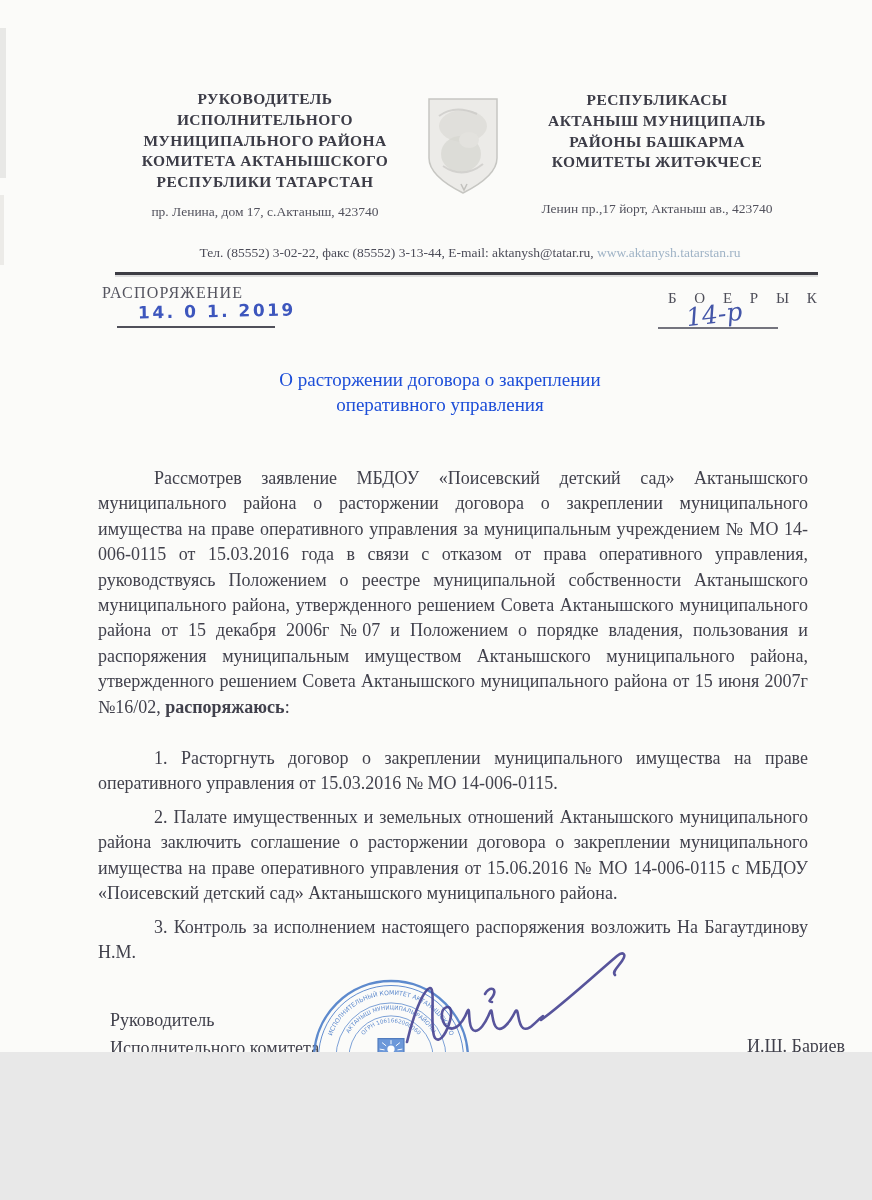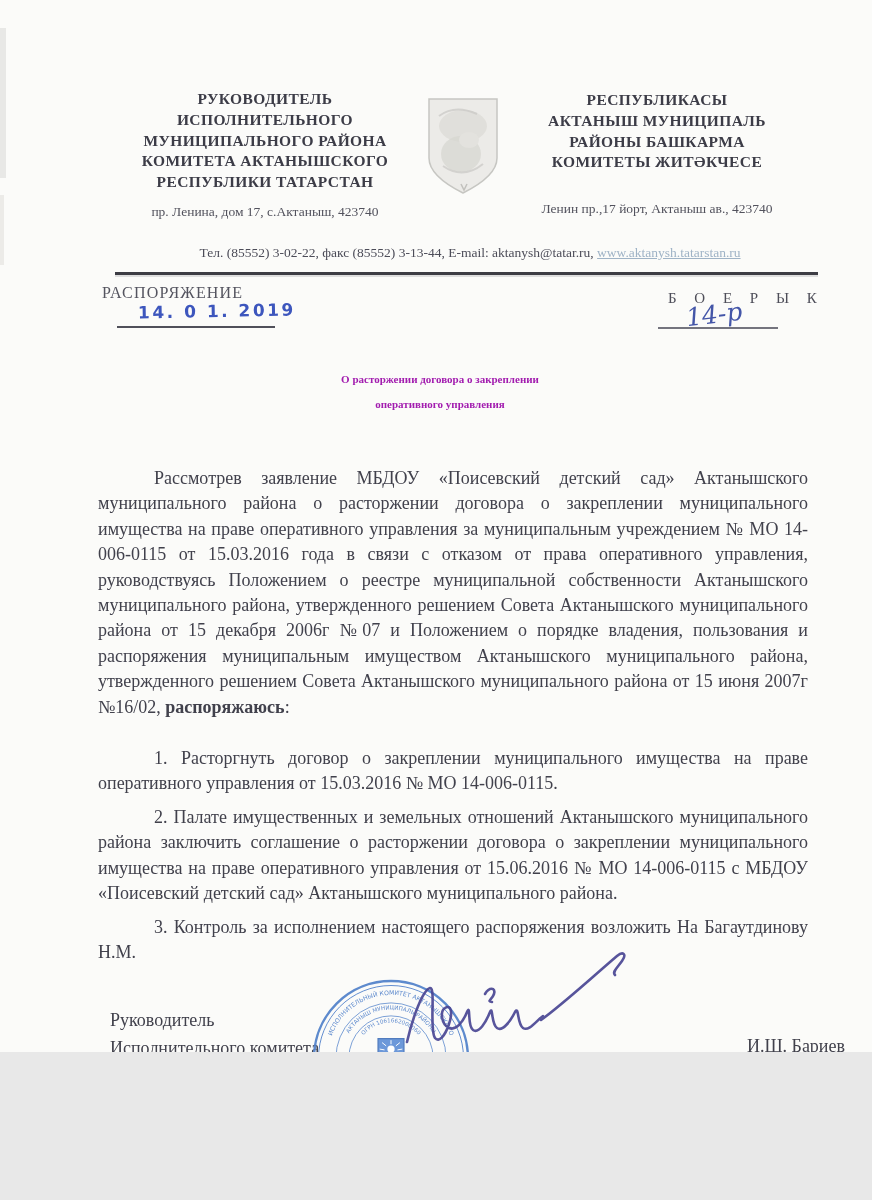--- a/index.html
+++ b/index.html
@@ -14,35 +14,35 @@
   
   .org{position:absolute;width:390px;text-align:center;font-weight:bold;
        font-size:15.5px;line-height:20.8px;color:#3c3c47;letter-spacing:.4px;}
   .org-left{left:70px;top:89px;}
   .org-right{left:480px;top:90px;width:354px;}
   .addr{position:absolute;text-align:center;font-size:13.5px;color:#52525d;}
   .addr-left{left:70px;top:204px;width:390px;}
   .addr-right{left:480px;top:201px;width:354px;}
   .contact{position:absolute;left:120px;top:245px;width:700px;text-align:center;
            font-size:13.5px;color:#4c4c58;}
-  .contact .site{color:#9fb3c6;text-decoration:underline;}
+  .contact .site{color:#9fb3c6;}
   .rule{position:absolute;left:115px;top:272px;width:703px;height:3px;background:#3d3d44;
         box-shadow:0 2px 0 rgba(60,60,68,.15);}
   
   .doctype-ru{position:absolute;left:102px;top:284px;font-size:16px;letter-spacing:1.2px;color:#54545f;}
   .datestamp{position:absolute;left:138px;top:301px;font-family:"DejaVu Sans",sans-serif;
              font-weight:bold;font-size:17px;letter-spacing:2.5px;color:#3d56bd;transform:rotate(-1deg);}
   .date-underline{position:absolute;left:117px;top:326px;width:158px;height:2px;background:#50505a;}
   .doctype-tat{position:absolute;left:668px;top:290px;font-size:15px;letter-spacing:7px;color:#4e4e59;}
   .docnum{position:absolute;left:686px;top:300px;font-size:25px;font-style:italic;
           font-family:"DejaVu Serif",serif;color:#4456a8;transform:rotate(-7deg);}
   .num-underline{position:absolute;left:658px;top:327px;width:120px;height:1.5px;background:#74747e;}
   
   .title{position:absolute;left:90px;top:367px;width:700px;text-align:center;
-         font-weight:bold;font-size:11px;line-height:25px;color:#a21caf;}
+         font-weight:normal;font-size:19px;line-height:25px;color:#1d4ed8;}
   .body-text{position:absolute;left:90px;top:458px;width:726px;
              font-size:18px;line-height:25.4px;text-align:justify;color:#41414c;}
   .body-text p{margin:8px;text-indent:56px;}
   .body-text .items{margin-top:26px;}
   
   .sig-pos{position:absolute;left:110px;top:1006px;font-size:18px;line-height:28px;color:#41414c;}
   .sig-name{position:absolute;right:27px;top:1036px;font-size:18px;color:#41414c;}
   .footer{position:absolute;left:110px;top:1094px;font-size:14.5px;line-height:24px;color:#4a4a55;}
   
   .coat{position:absolute;left:425px;top:96px;}

